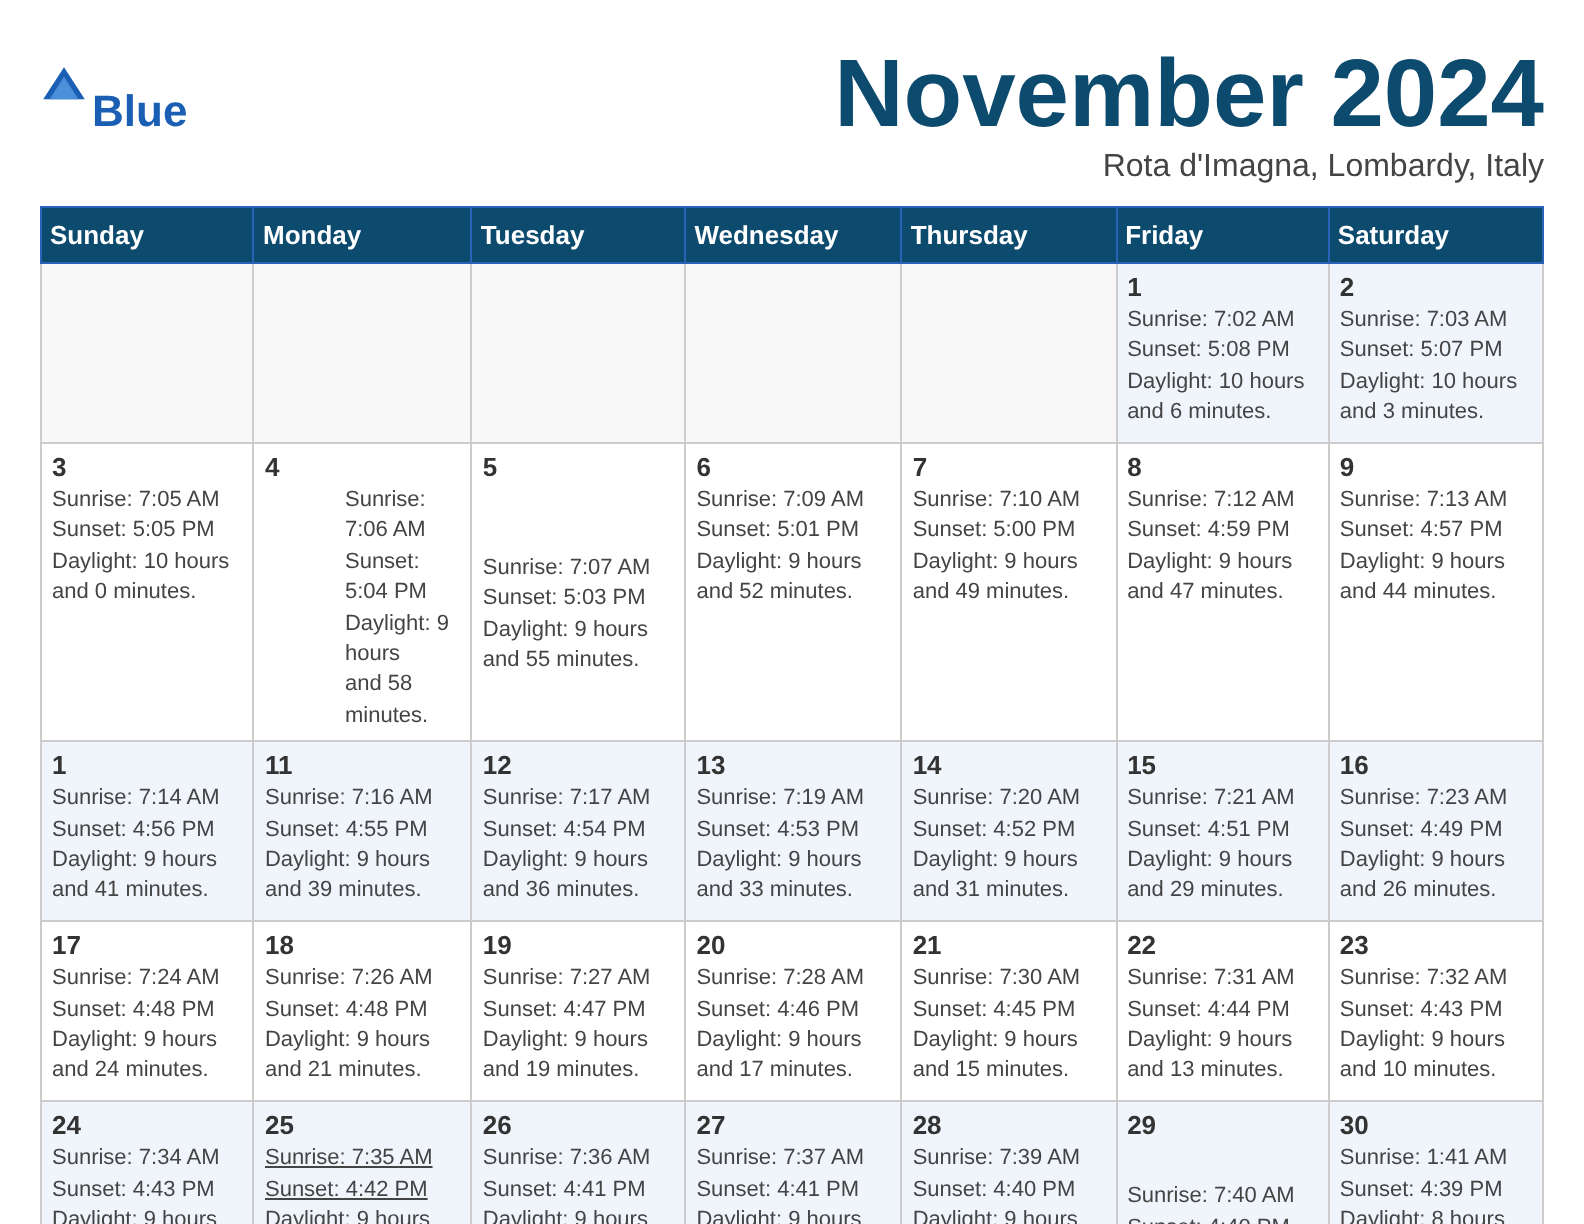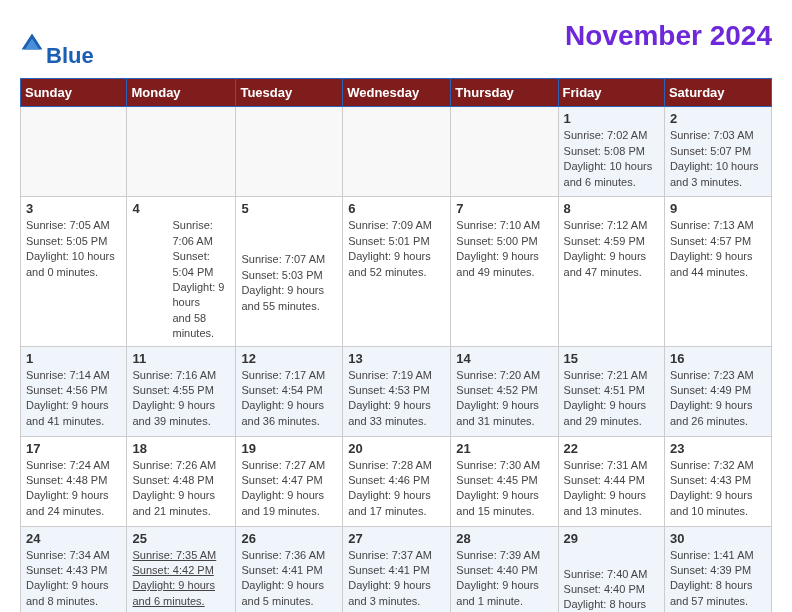--- a/index.html
+++ b/index.html
@@ -29,35 +29,35 @@
     .logo-text span.blue { color: #1a5fb4; }
     .logo-icon {
       width: 24px;
       height: 24px;
       margin-right: 2px;
     }
     .title-block {
       text-align: right;
     }
     .month-title {
-      font-size: 28px;
+      font-size: 48px;
       font-weight: bold;
-      color: #6d28d9;
+      color: #0c4a6e;
     }
     .location {
       font-size: 16px;
       color: #444;
     }
     table {
       width: 100%;
       border-collapse: collapse;
       font-size: 11px;
     }
     thead tr {
-      background: #7f1d1d;
+      background: #0c4a6e;
       color: #fff;
     }
     thead th {
       padding: 6px 4px;
       text-align: left;
       font-size: 13px;
       font-weight: bold;
       border: 1px solid #2962b8;
     }
     tbody tr {
@@ -99,20 +99,21 @@
       <polygon points="15,2 28,22 2,22" fill="#1a5fb4"></polygon>
       <polygon points="15,8 24,22 6,22" fill="#4a90d9"></polygon>
     </svg>
     <div class="logo-text">
       <br>
       <span class="blue">Blue</span>
     </div>
   </div>
   <div class="title-block">
     <div class="month-title">November 2024</div>
+    <div class="location">Rota d'Imagna, Lombardy, Italy</div>
   </div>
 </div>
 
 <table>
   <thead>
     <tr>
     <th>Sunday</th>
         <th>Monday</th>
         <th>Tuesday</th>
         <th>Wednesday</th>

